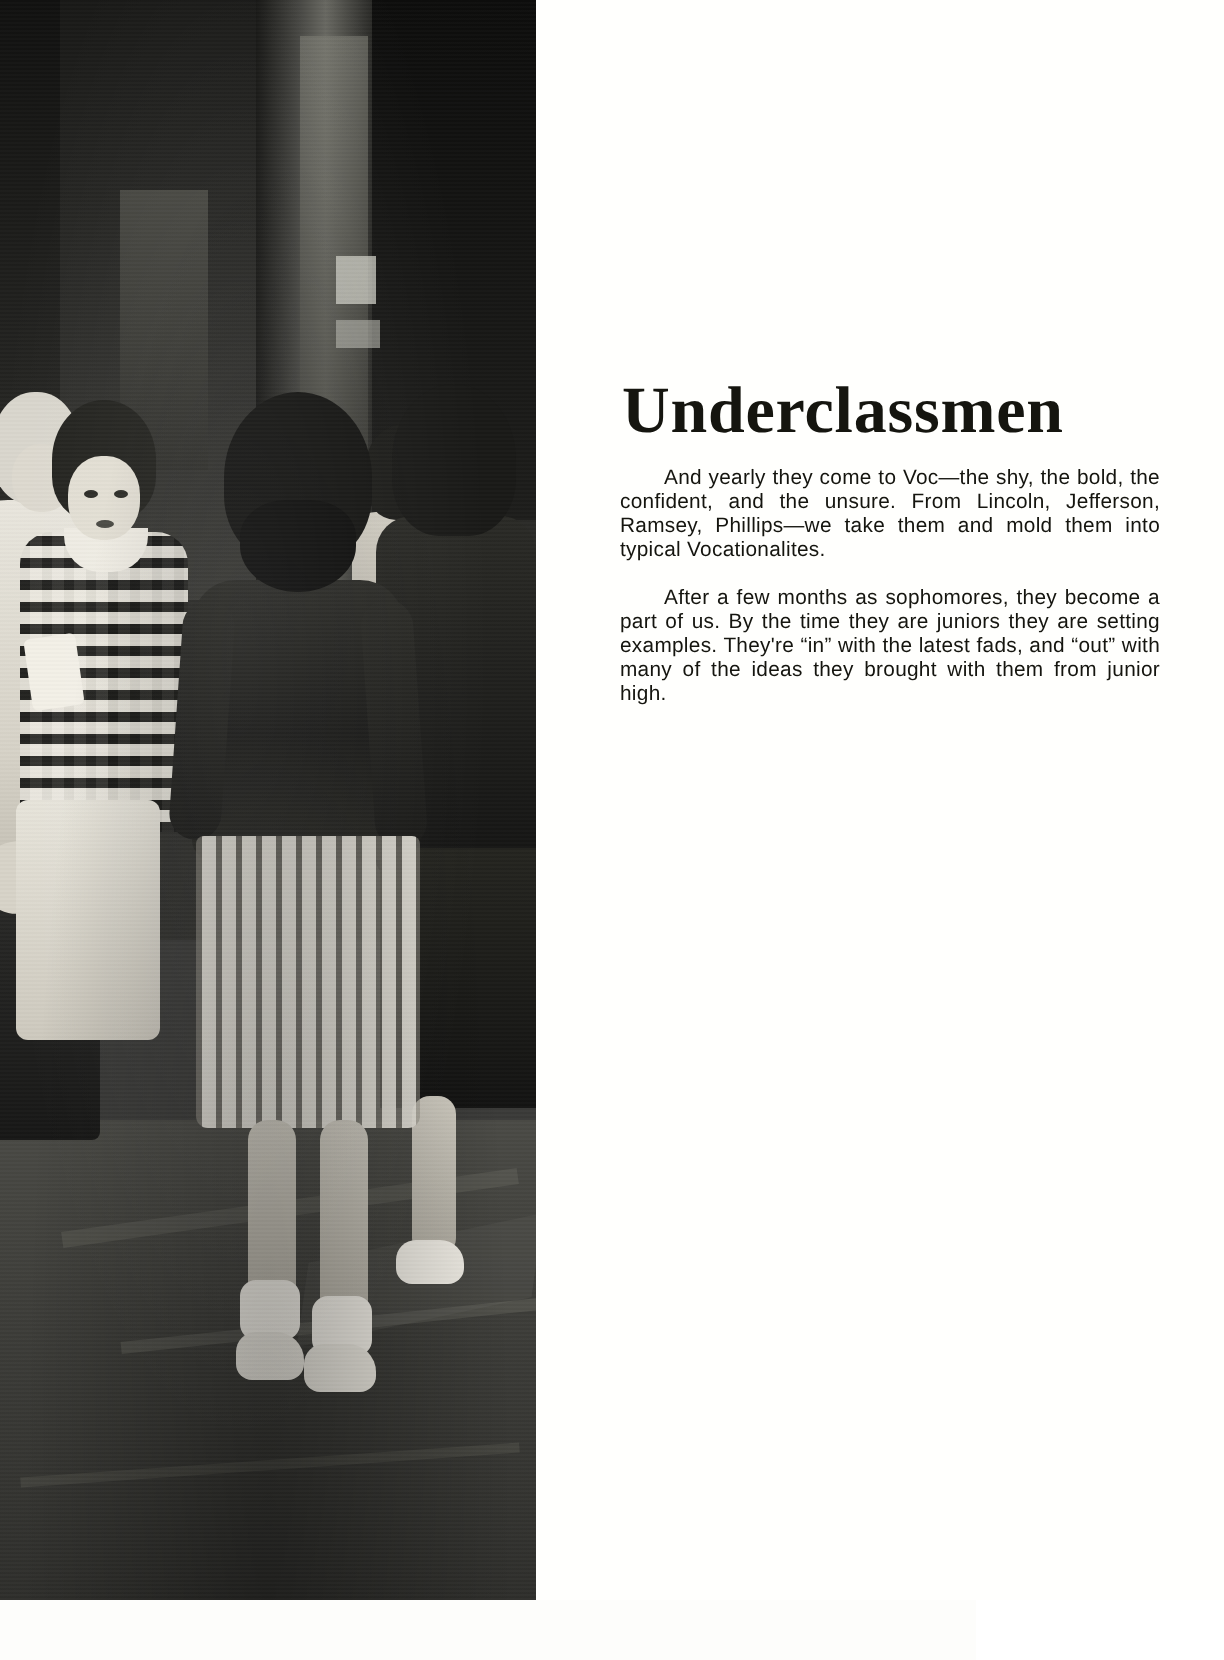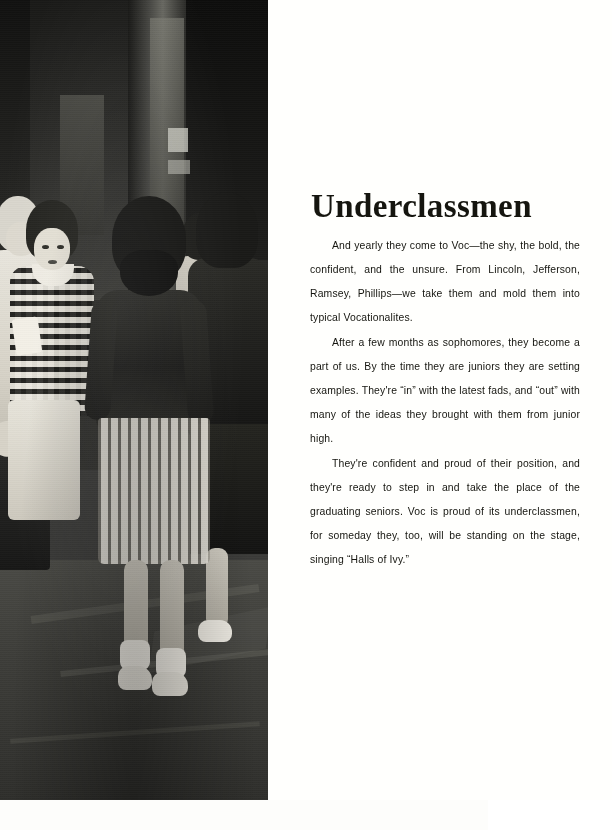--- a/index.html
+++ b/index.html
@@ -276,27 +276,27 @@
     white-space: nowrap;
   }
 
   #body-copy {
     position: absolute;
     left: 42px;
     top: 234px;
     width: 270px;
     font-family: "Liberation Sans", sans-serif;
     font-size: 10.4px;
-    line-height: 24px;
+    line-height: 12px;
     color: #15150f;
     text-align: justify;
     letter-spacing: .15px;
   }
   #body-copy p { margin: 0 0 0 0; text-indent: 22px; }
-  #body-copy p + p { margin-top: 1px; }
+  #body-copy p + p { margin-top: 12px; }
 
   
   #footer-caption {
     position: absolute;
     right: 12px;
     bottom: 8px;
     font-family: "Liberation Sans", sans-serif;
     font-size: 14.5px;
     color: #1a1a1a;
     letter-spacing: .2px;
@@ -367,19 +367,18 @@
     <div class="ph-layer grain2"></div>
   </div>
 
   <div id="text-column">
 
     <h1 id="heading">Underclassmen</h1>
 
     <div id="body-copy">
       <p>And yearly they come to Voc—the shy, the bold, the confident, and the unsure. From Lincoln, Jefferson, Ramsey, Phillips—we take them and mold them into typical Vocationalites.</p>
       <p>After a few months as sophomores, they become a part of us. By the time they are juniors they are setting examples. They're “in” with the latest fads, and “out” with many of the ideas they brought with them from junior high.</p>
-      <p>They're confident and proud of their position, and they're ready to step in and take the place of the graduating seniors. Voc is proud of its underclassmen, for someday they, too, will be standing on the stage, singing “Halls of Ivy.”</p>
     </div>
 
   </div>
 
 
 </div>
 
 </body></html>

